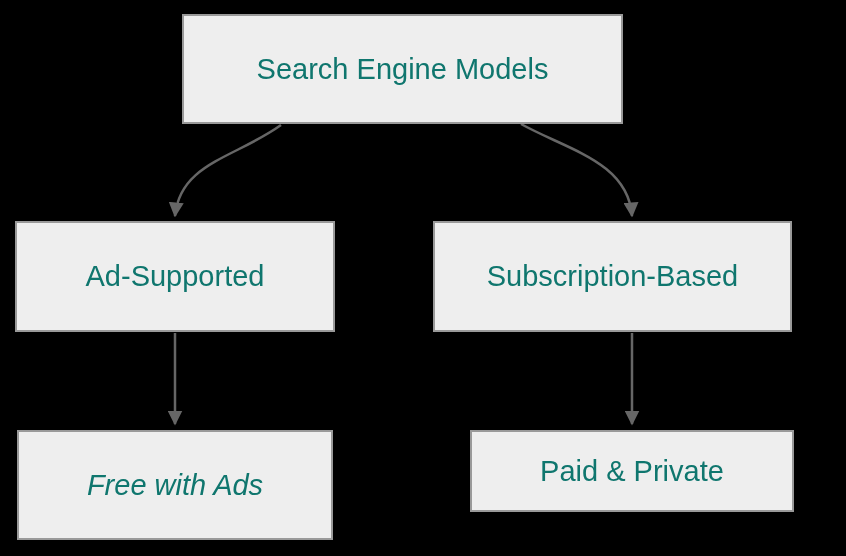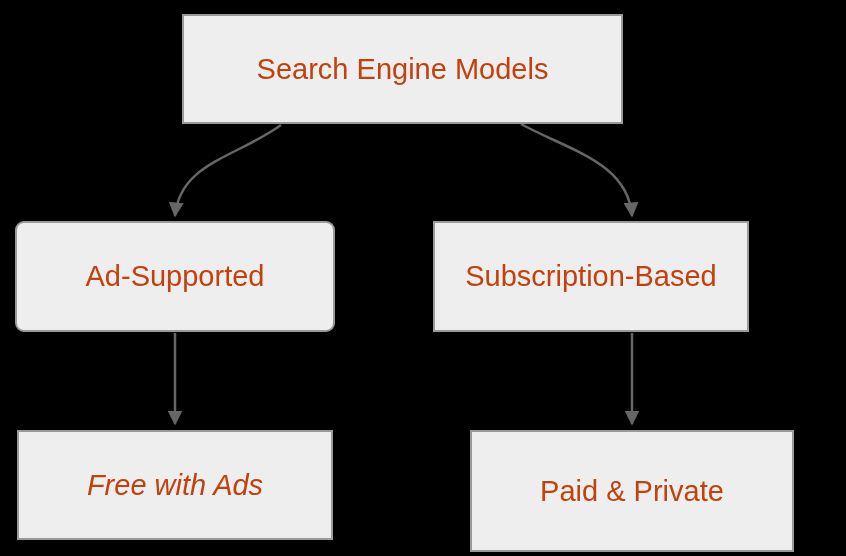--- a/index.html
+++ b/index.html
@@ -24,31 +24,31 @@
     pointer-events: none;
   }
   .node {
     position: absolute;
     box-sizing: border-box;
     background: #eeeeee;
     border: 2px solid #999999;
     display: flex;
     align-items: center;
     justify-content: center;
-    color: #c2410c;
+    color: #0f766e;
     font-size: 29px;
     line-height: 1.2;
     text-align: center;
     white-space: nowrap;
   }
   .node-root { left: 182px; top: 14px;  width: 441px; height: 110px; }
-  .node-ad   { left: 15px;  top: 221px; width: 320px; height: 111px; border-radius: 9px; }
-  .node-sub  { left: 433px; top: 221px; width: 316px; height: 111px; justify-content: center; }
+  .node-ad   { left: 15px;  top: 221px; width: 320px; height: 111px; }
+  .node-sub  { left: 433px; top: 221px; width: 359px; height: 111px; justify-content: center; }
   .node-free { left: 17px;  top: 430px; width: 316px; height: 110px; font-style: italic; }
-  .node-paid { left: 470px; top: 430px; width: 324px; height: 122px; }
+  .node-paid { left: 470px; top: 430px; width: 324px; height: 82px; }
 </style>
 </head>
 <body>
 
 <div class="canvas">
 
   <svg class="edges-layer" width="846" height="556" viewBox="0 0 846 556" xmlns="http://www.w3.org/2000/svg">
     <defs>
       <marker id="arrowhead" viewBox="0 0 10 10" refX="9" refY="5" markerWidth="6" markerHeight="6" orient="auto">
         <path d="M 0 0 L 10 5 L 0 10 z" fill="#666666"></path>

